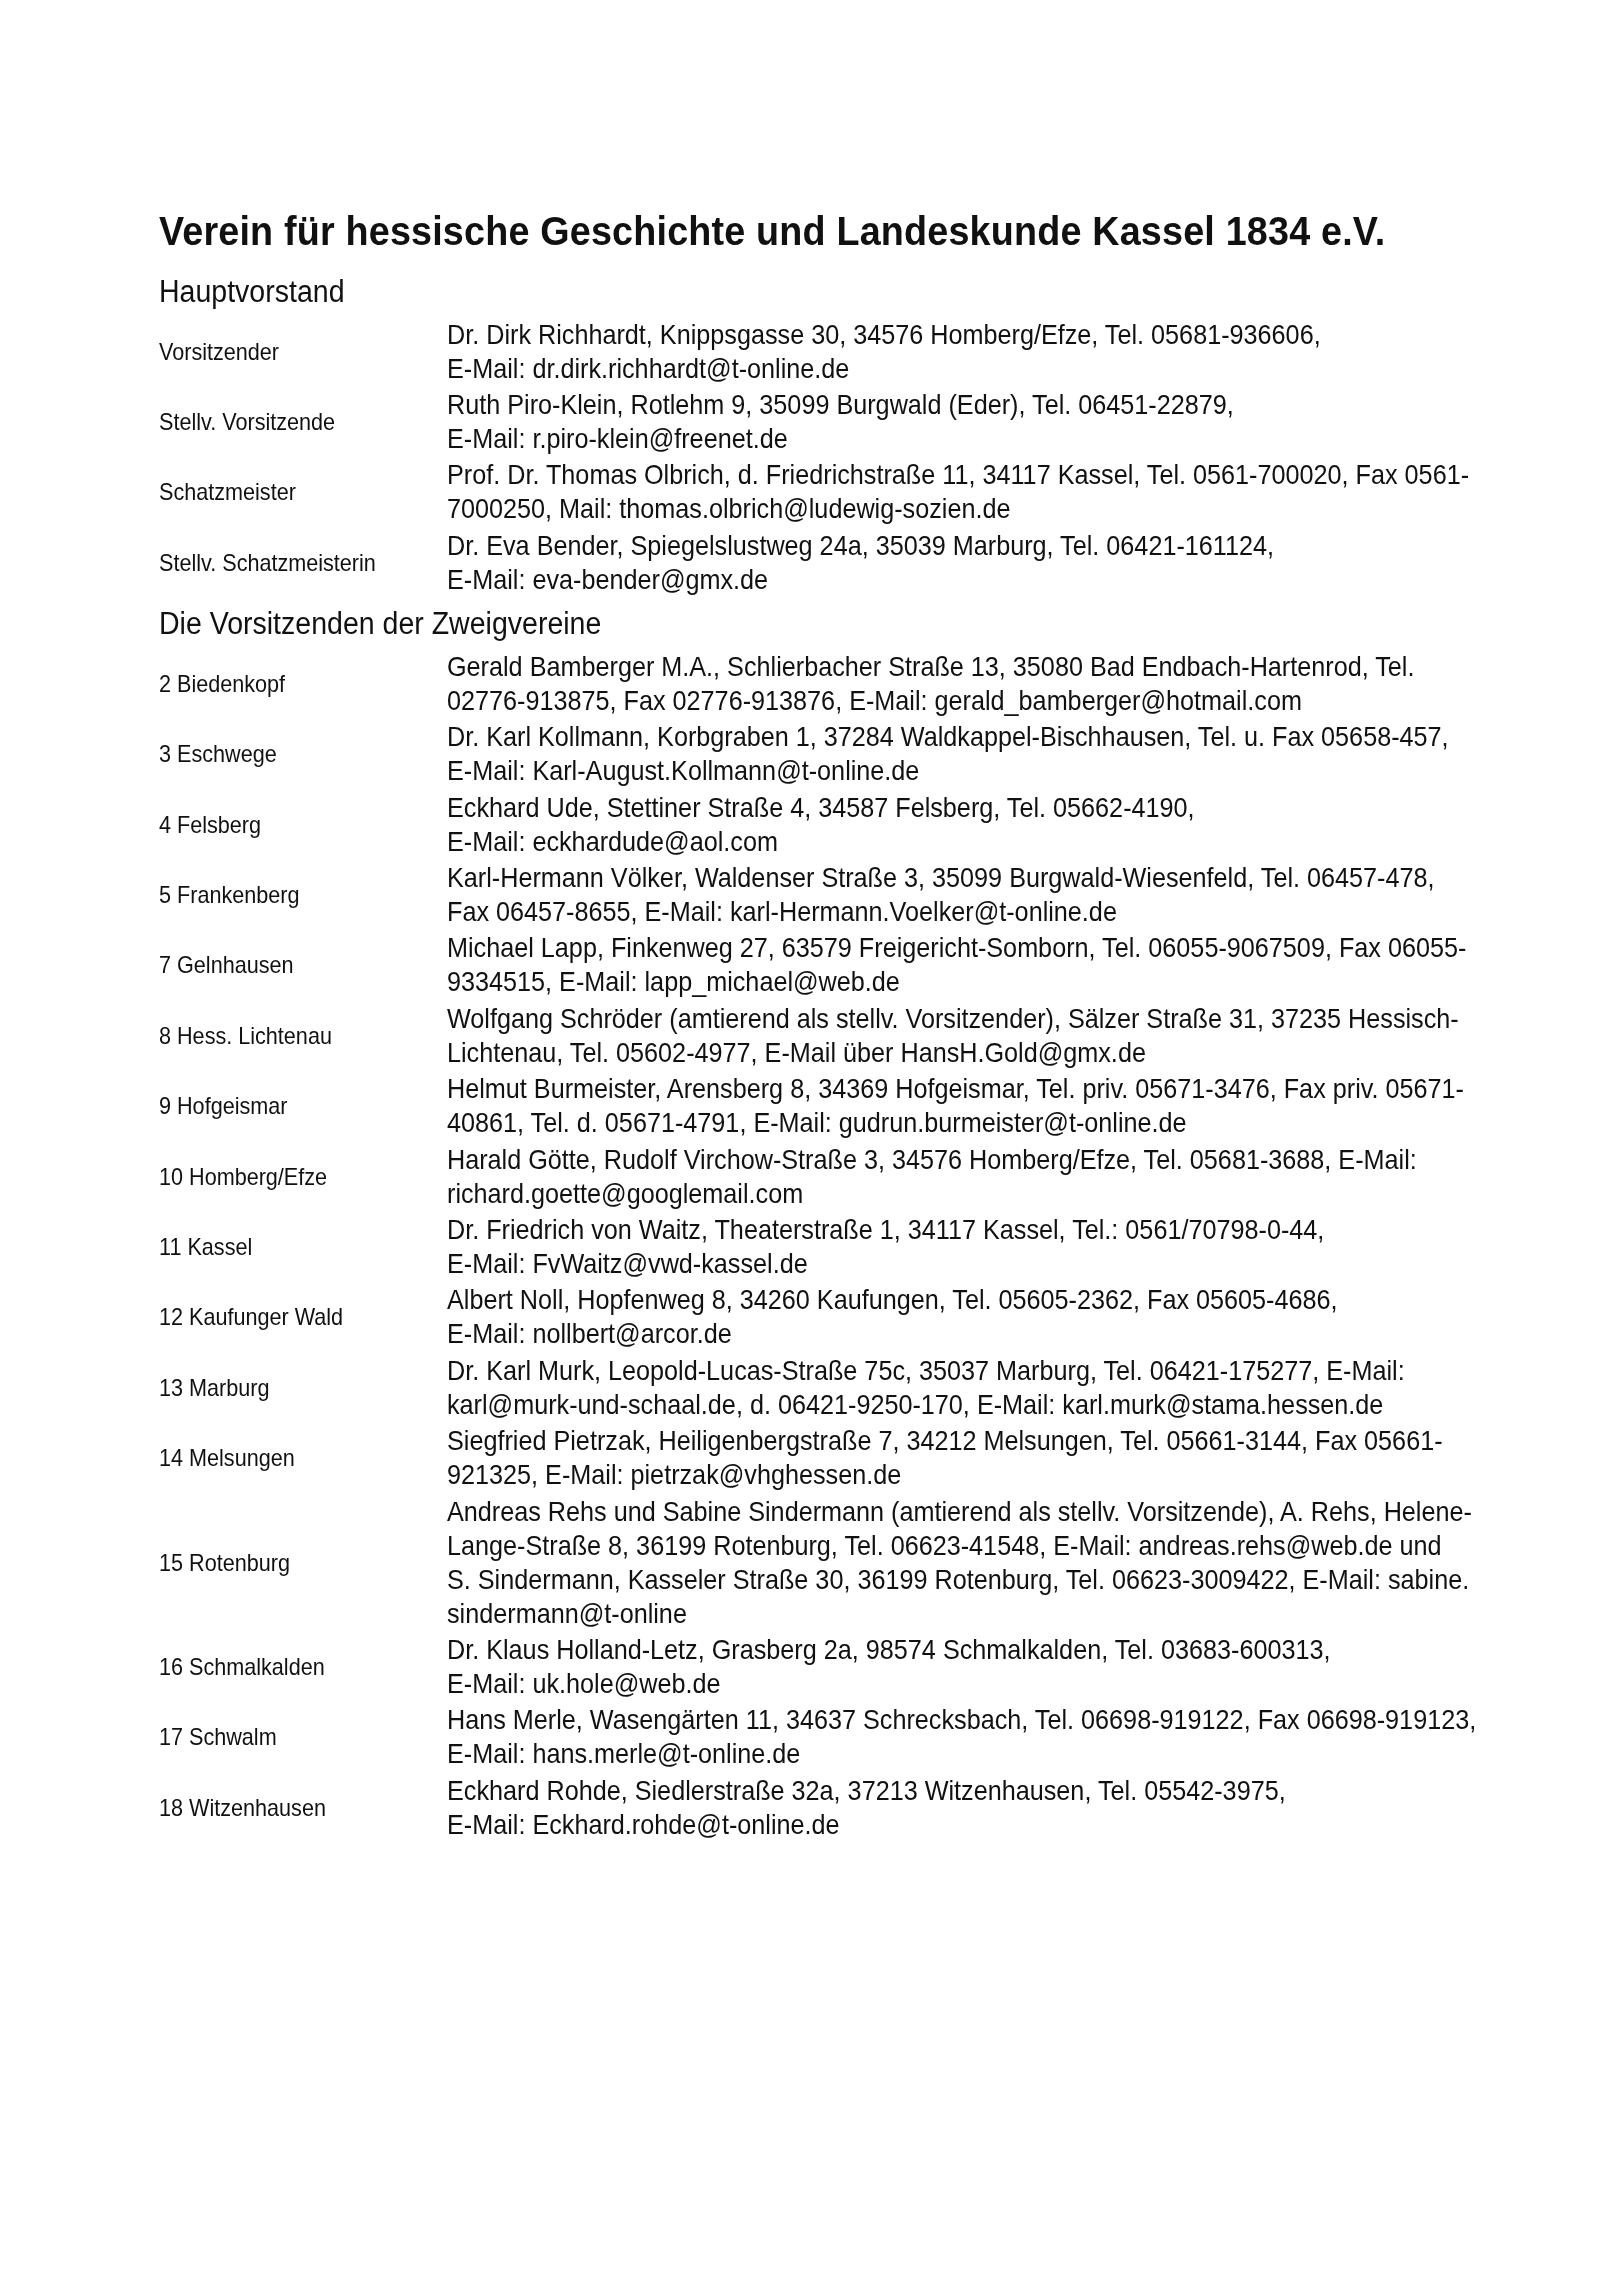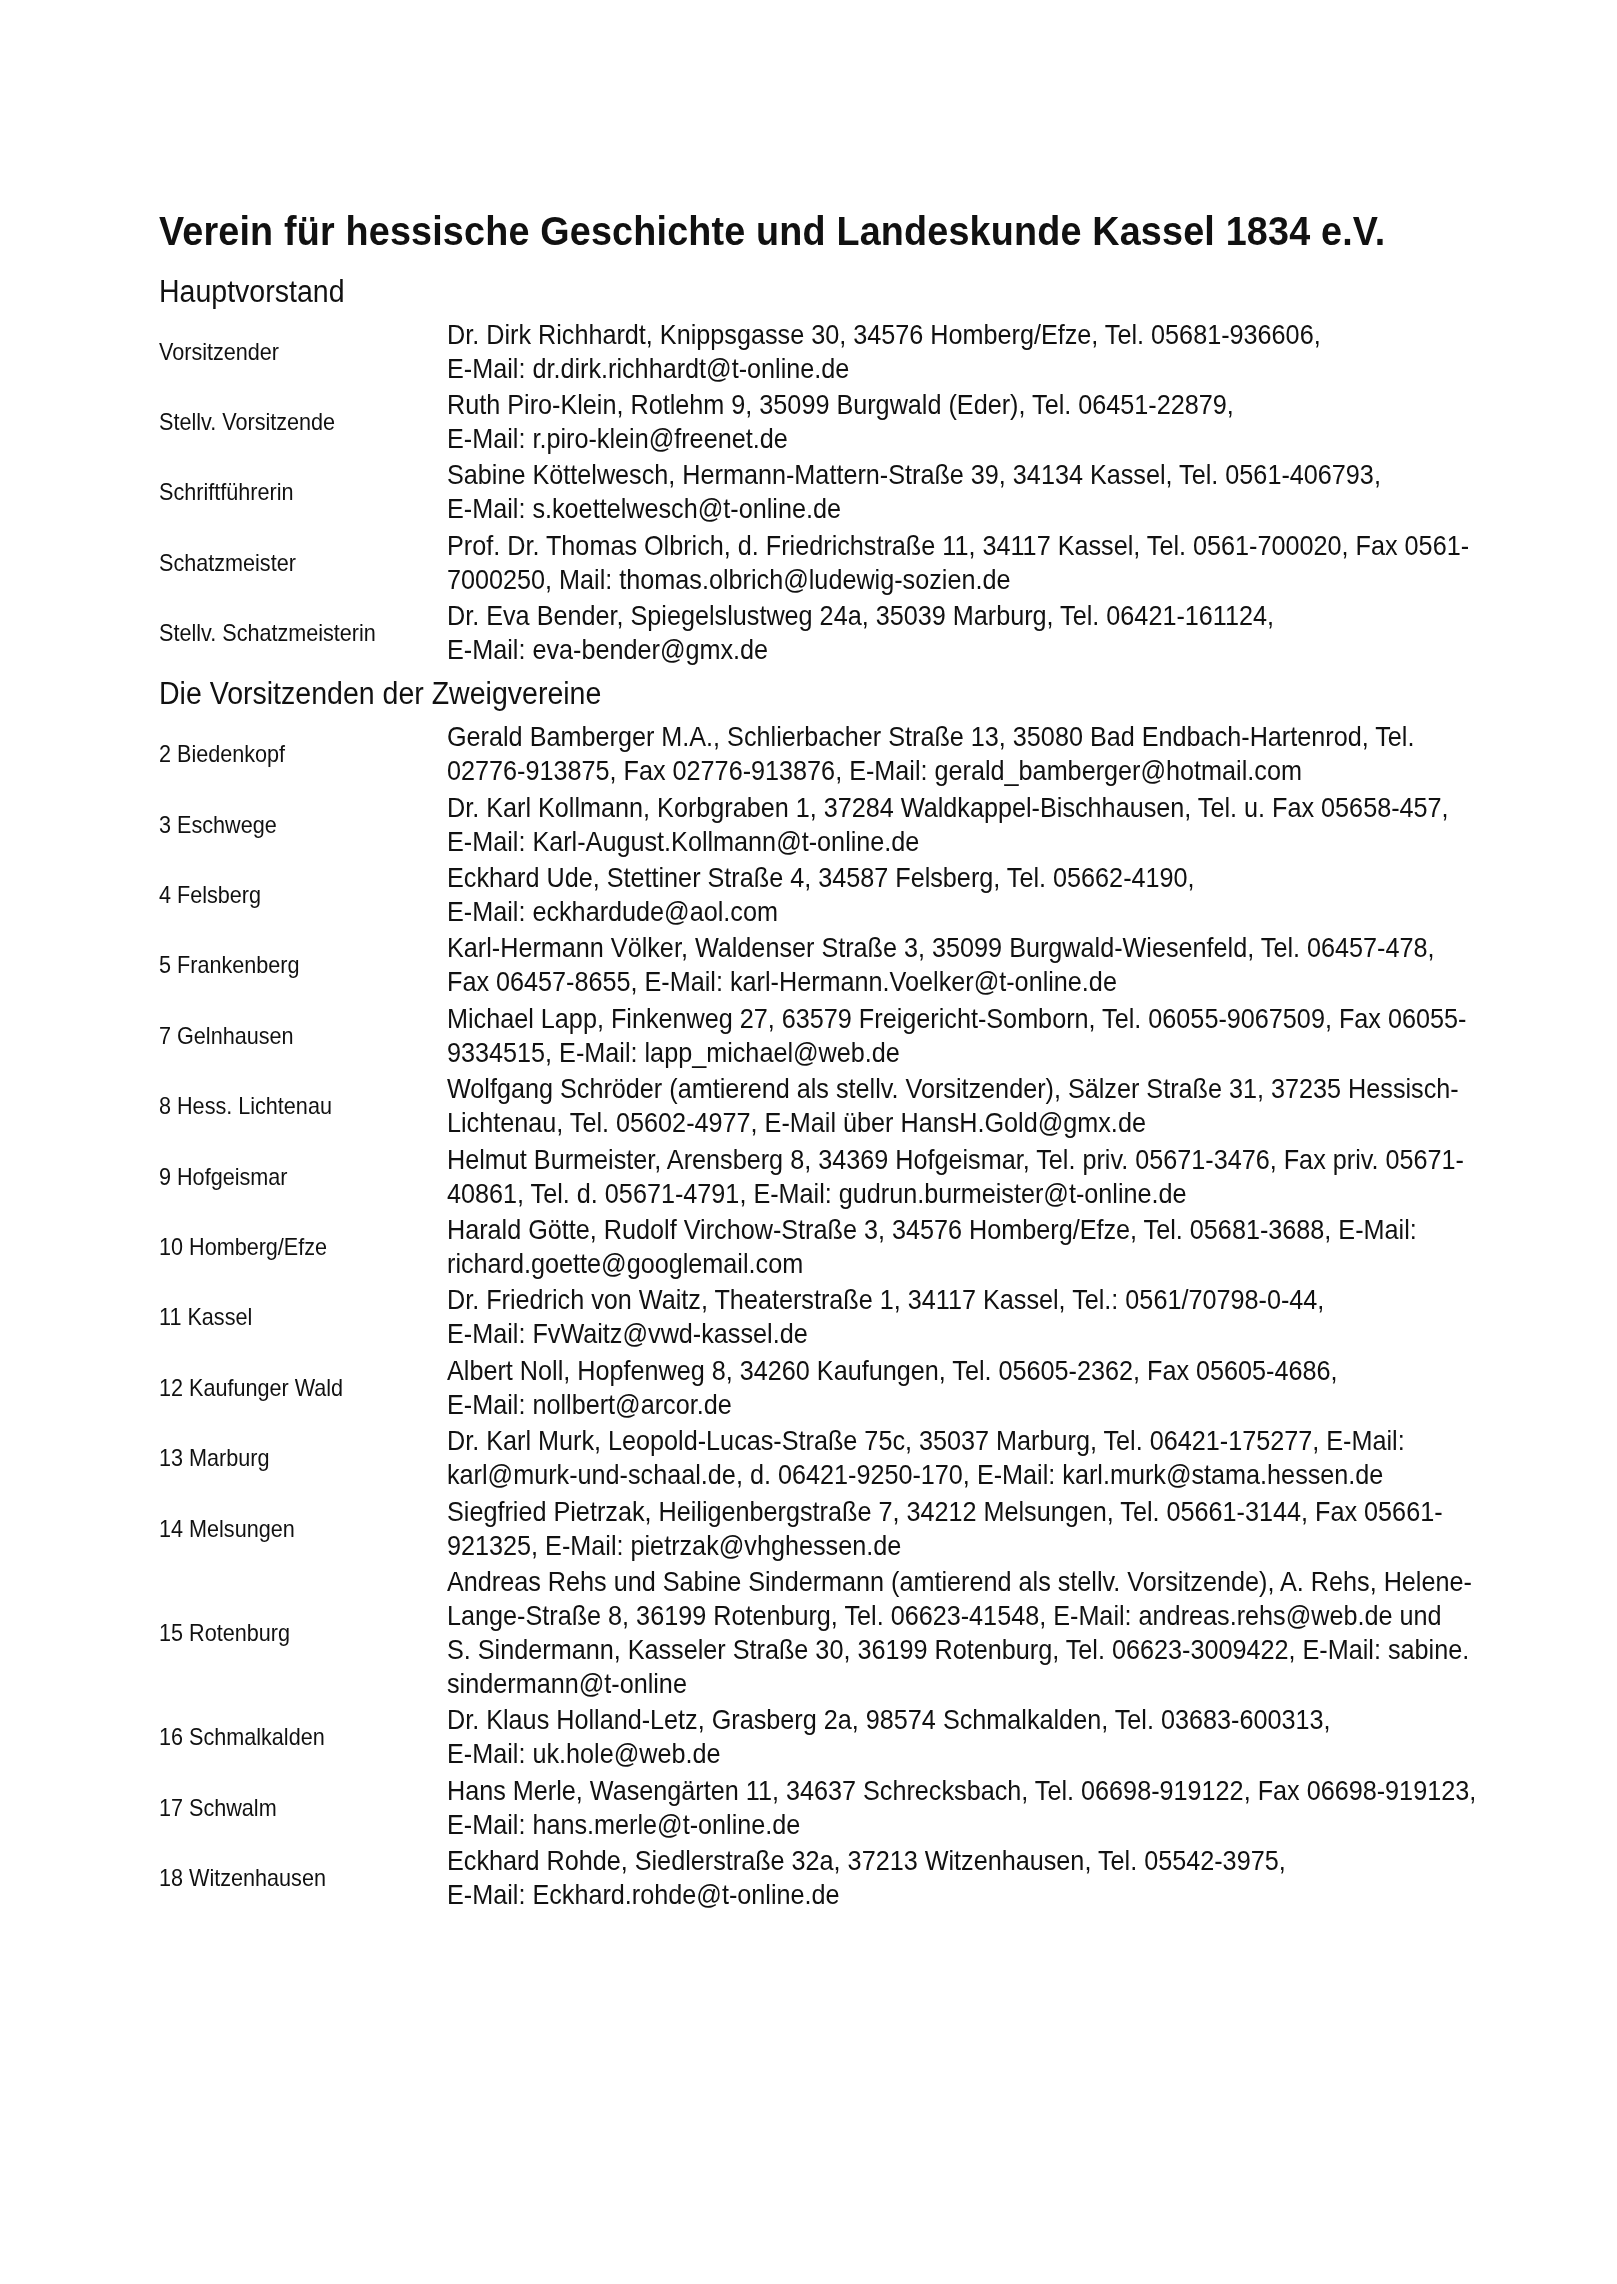--- a/index.html
+++ b/index.html
@@ -88,27 +88,20 @@
         </div>
       </div>
       <div class="entry">
         <div class="entry-label">Stellv. Vorsitzende</div>
         <div class="entry-value">
           <span class="entry-line">Ruth Piro-Klein, Rotlehm 9, 35099 Burgwald (Eder), Tel. 06451-22879,</span>
           <span class="entry-line">E-Mail: r.piro-klein@freenet.de</span>
         </div>
       </div>
       <div class="entry">
-        <div class="entry-label">Schriftführerin</div>
-        <div class="entry-value">
-          <span class="entry-line">Sabine Köttelwesch, Hermann-Mattern-Straße 39, 34134 Kassel, Tel. 0561-406793,</span>
-          <span class="entry-line">E-Mail: s.koettelwesch@t-online.de</span>
-        </div>
-      </div>
-      <div class="entry">
         <div class="entry-label">Schatzmeister</div>
         <div class="entry-value">
           <span class="entry-line">Prof. Dr. Thomas Olbrich, d. Friedrichstraße 11, 34117 Kassel, Tel. 0561-700020, Fax 0561-</span>
           <span class="entry-line">7000250, Mail: thomas.olbrich@ludewig-sozien.de</span>
         </div>
       </div>
       <div class="entry">
         <div class="entry-label">Stellv. Schatzmeisterin</div>
         <div class="entry-value">
           <span class="entry-line">Dr. Eva Bender, Spiegelslustweg 24a, 35039 Marburg, Tel. 06421-161124,</span>

